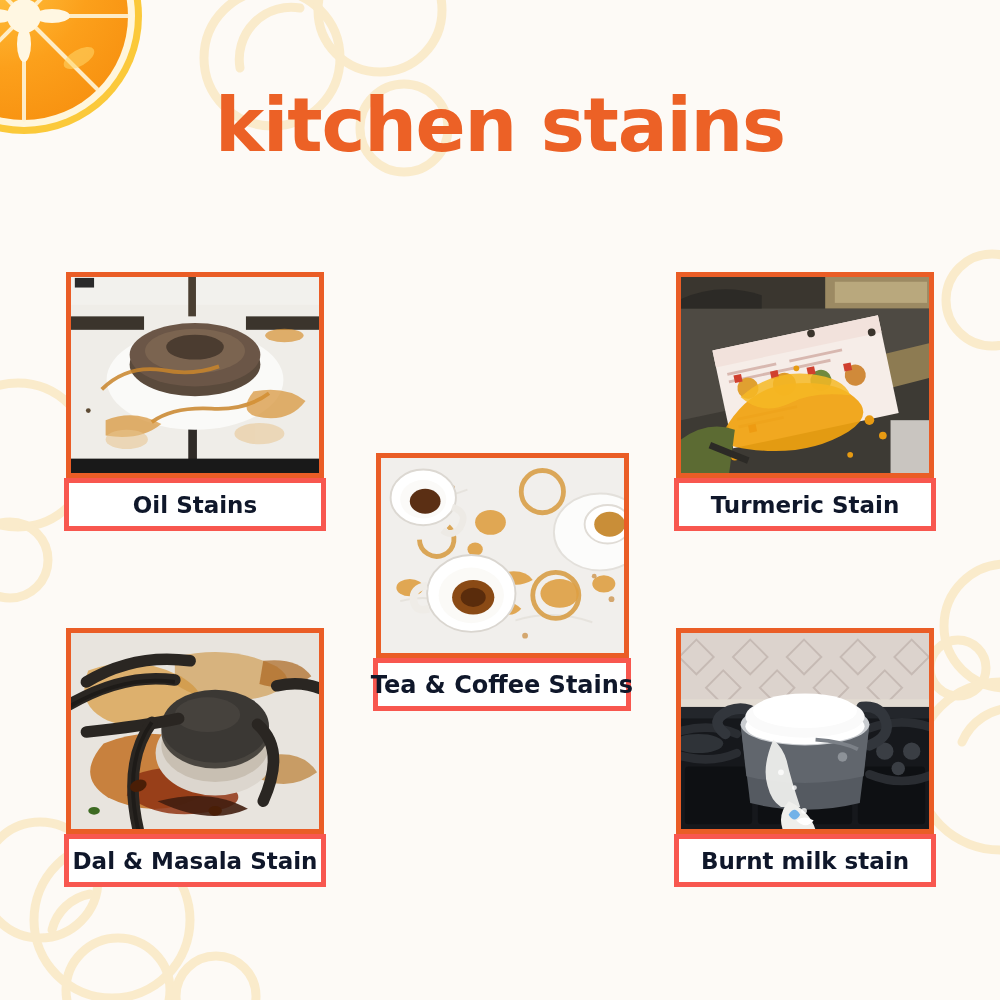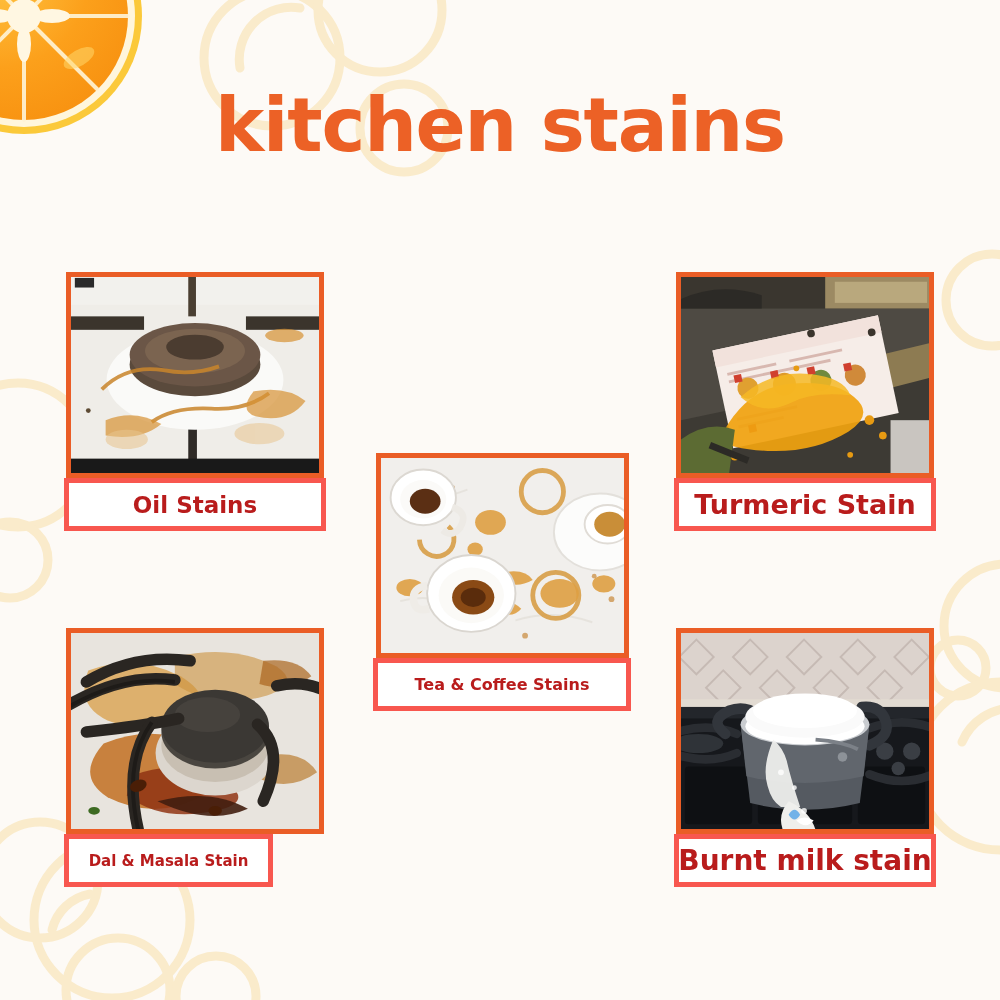--- a/index.html
+++ b/index.html
@@ -73,46 +73,46 @@
     inset: 0;
     overflow: hidden;
   }
 
   .card-label {
     border: 5px solid #F8574F;
     background: #FFFFFF;
     display: flex;
     align-items: center;
     justify-content: center;
-    color: #b91c1c;
+    color: #0f172a;
     font-weight: 700;
     font-family: "DejaVu Sans", sans-serif;
     white-space: nowrap;
   }
 
   
   #card-oil          { left: 66px;  top: 272px; }
   #card-oil .card-photo   { width: 258px; height: 206px; }
   #card-oil .card-label   { width: 262px; height: 53px; margin-left: -2px; margin-top: 0px; font-size: 23px; }
 
   #card-turmeric     { left: 676px; top: 272px; }
   #card-turmeric .card-photo { width: 258px; height: 206px; }
-  #card-turmeric .card-label { width: 262px; height: 53px; margin-left: -2px; font-size: 27px; }
+  #card-turmeric .card-label { width: 262px; height: 53px; margin-left: -2px; font-size: 23px; }
 
   #card-tea          { left: 376px; top: 453px; }
   #card-tea .card-photo   { width: 253px; height: 205px; }
-  #card-tea .card-label   { width: 258px; height: 53px; margin-left: -3px; font-size: 16px; }
+  #card-tea .card-label   { width: 258px; height: 53px; margin-left: -3px; font-size: 24px; }
 
   #card-dal          { left: 66px;  top: 628px; }
   #card-dal .card-photo   { width: 258px; height: 206px; }
-  #card-dal .card-label   { width: 209px; height: 53px; margin-left: -2px; font-size: 15px; }
+  #card-dal .card-label   { width: 262px; height: 53px; margin-left: -2px; font-size: 23px; }
 
   #card-milk         { left: 676px; top: 628px; }
   #card-milk .card-photo  { width: 258px; height: 206px; }
-  #card-milk .card-label  { width: 262px; height: 53px; margin-left: -2px; font-size: 28px; }
+  #card-milk .card-label  { width: 262px; height: 53px; margin-left: -2px; font-size: 23px; }
 
   
   .scene { position: absolute; inset: 0; width: 100%; height: 100%; display: block; }
 </style>
 </head>
 <body>
 
 <svg id="bg-decor" viewBox="0 0 1000 1000" xmlns="http://www.w3.org/2000/svg" aria-hidden="true">
   <g fill="none" stroke="#FAEBCB" stroke-width="9" stroke-linecap="round">
 

